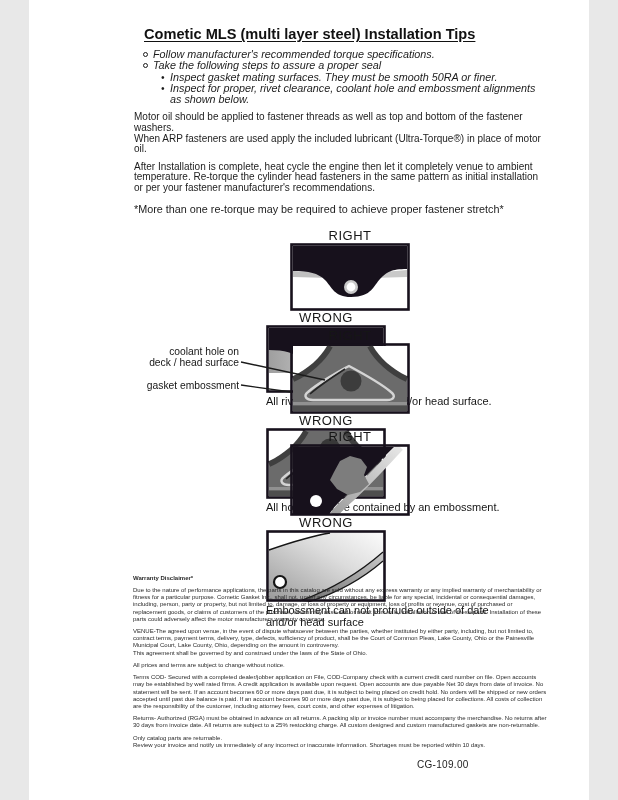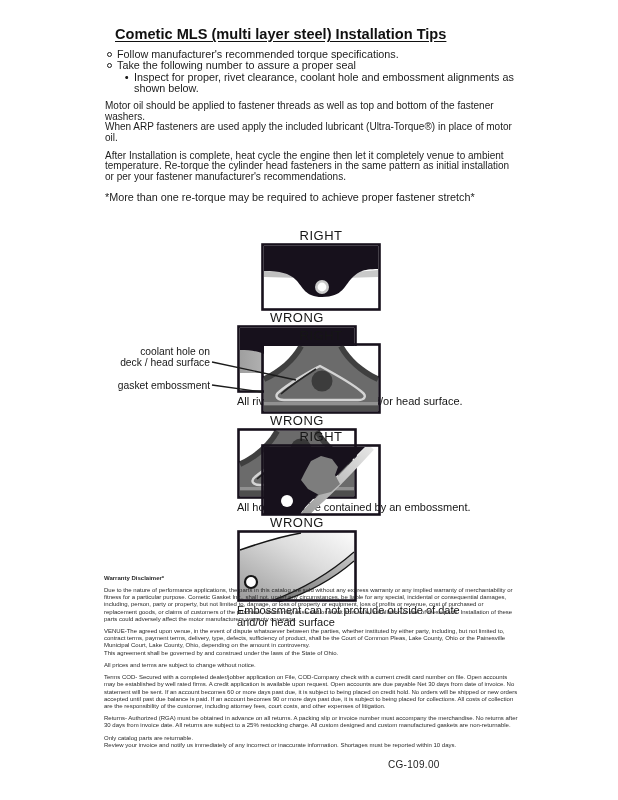--- a/index.html
+++ b/index.html
@@ -1,26 +1,26 @@
 <!DOCTYPE html>
 <html><head>
 <meta charset="utf-8">
 <style>
   html,body{margin:0;padding:0;background:#e8e8e8;}
   .page{
-    position:relative;width:618px;height:800px;background:#ffffff;overflow:hidden;
+    position:relative;width:560px;height:800px;background:#ffffff;overflow:hidden;
     font-family:"Liberation Sans","DejaVu Sans",sans-serif;color:#1c1c1c;margin:0 auto;
   }
   
   .content{position:absolute;left:105px;top:26px;width:418px;}
   .page-title{
     font-size:14.6px;font-weight:bold;margin:0 0 7px 10px;
     text-decoration:underline;text-underline-offset:2px;color:#111;
   }
-  .tips{list-style:none;margin:0;padding:0;font-size:10.8px;line-height:11.3px;}
+  .tips{list-style:none;margin:7px;padding:0;font-size:10.8px;line-height:11.3px;font-style:italic;}
   .tips li{position:relative;padding-left:12px;}
   .tips li.sub{margin-left:17px;}
   .marker-circ{
     position:absolute;left:2px;top:3px;width:3px;height:3px;
     border:1px solid #1c1c1c;border-radius:50%;
   }
   .marker-dot{position:absolute;left:3px;top:0;font-size:10px;}
   .section-head{font-size:12px;font-weight:bold;margin:20px 0 0 0;color:#111;}
   .body-p{font-size:10px;line-height:10.6px;margin:7px 0 0 0;}
   .pre{white-space:pre-line;}
@@ -52,22 +52,22 @@
 </head>
 <body>
 
 <div class="page">
 
   <div class="content">
     <h1 class="page-title">Cometic MLS (multi layer steel) Installation Tips</h1>
 
     <ul class="tips">
       <li><span class="marker-circ"></span><span>Follow manufacturer's recommended torque specifications.</span></li>
-      <li><span class="marker-circ"></span><span>Take the following number to assure a proper seal</span></li>
-      <li class="sub"><span class="marker-dot">•</span></li>
+      <li><span class="marker-circ"></span><span>Take the following steps to assure a proper seal</span></li>
+      <li class="sub"><span class="marker-dot">•</span><span>Inspect gasket mating surfaces.  They must be smooth 50RA or finer.</span></li>
       <li class="sub"><span class="marker-dot">•</span><span>Inspect for proper, rivet clearance, coolant hole and embossment alignments as shown below.</span></li>
     </ul>
 
     <p class="body-p pre">Motor oil should be applied to fastener threads as well as top and bottom of the fastener washers.
 When ARP fasteners are used apply the included lubricant (Ultra-Torque®) in place of motor oil.</p>
     <p class="body-p pre">After Installation is complete, heat cycle the engine then let it completely venue to ambient
 temperature. Re-torque the cylinder head fasteners in the same pattern as initial installation
 or per your fastener manufacturer's recommendations.</p>
     <p class="note-p">*More than one re-torque may be required to achieve proper fastener stretch*</p>
   </div>

